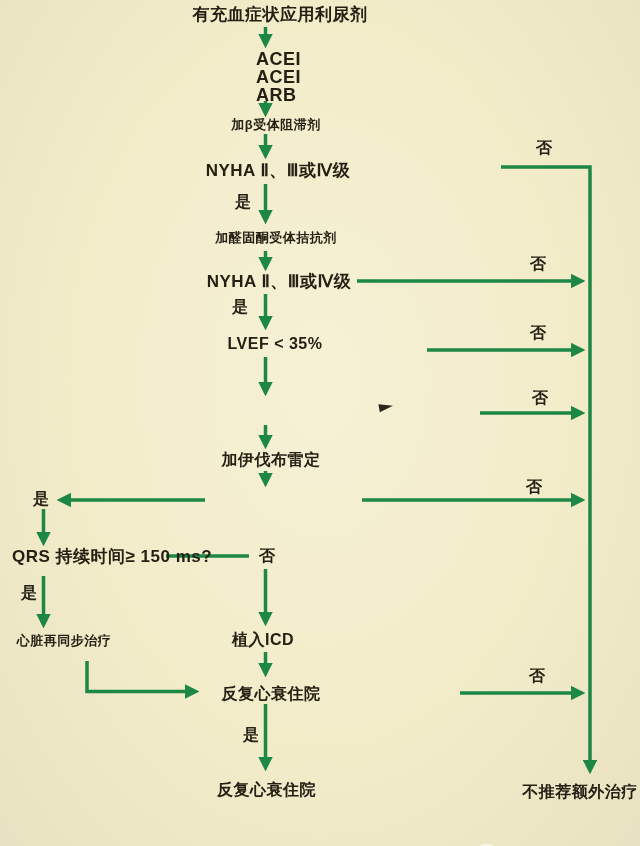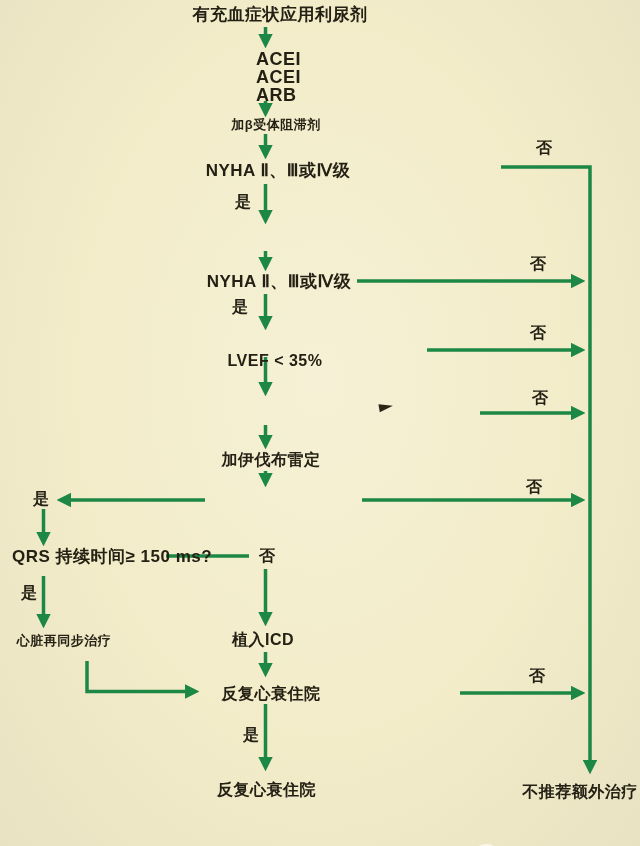--- a/index.html
+++ b/index.html
@@ -87,22 +87,23 @@
   <div class="node fs17" style="left:280px;top:15px">有充血症状应用利尿剂</div>
 
   <div id="acei-stack">
     <div>ACEI</div>
     <div>ACEI</div>
     <div>ARB</div>
   </div>
 
   <div class="node fs15" style="left:276px;top:125px">加β受体阻滞剂</div>
   <div class="node fs17" style="left:278px;top:171px">NYHA Ⅱ、Ⅲ或Ⅳ级</div>
+  <div class="node fs15" style="left:276px;top:238px">加醛固酮受体拮抗剂</div>
   <div class="node fs17" style="left:279px;top:282px">NYHA Ⅱ、Ⅲ或Ⅳ级</div>
-  <div class="node fs16" style="left:275px;top:361px">LVEF &lt; 35%</div>
+  <div class="node fs16" style="left:275px;top:344px">LVEF &lt; 35%</div>
   <div id="bpm-arrow"></div>
   <div class="node fs16" style="left:271px;top:460px">加伊伐布雷定</div>
   <div class="node left fs13" style="left:12px;top:557px">QRS 持续时间≥ 150 ms?</div>
   <div class="node fs15" style="left:64px;top:641px">心脏再同步治疗</div>
   <div class="node fs16" style="left:263px;top:640px">植入ICD</div>
   <div class="node fs16" style="left:271px;top:694px">反复心衰住院</div>
   <div class="node left fs16" style="left:217px;top:790px">反复心衰住院</div>
   <div class="node fs16" style="left:580px;top:792px">不推荐额外治疗</div>
 
   <div class="yn" style="left:243px;top:202px">是</div>

